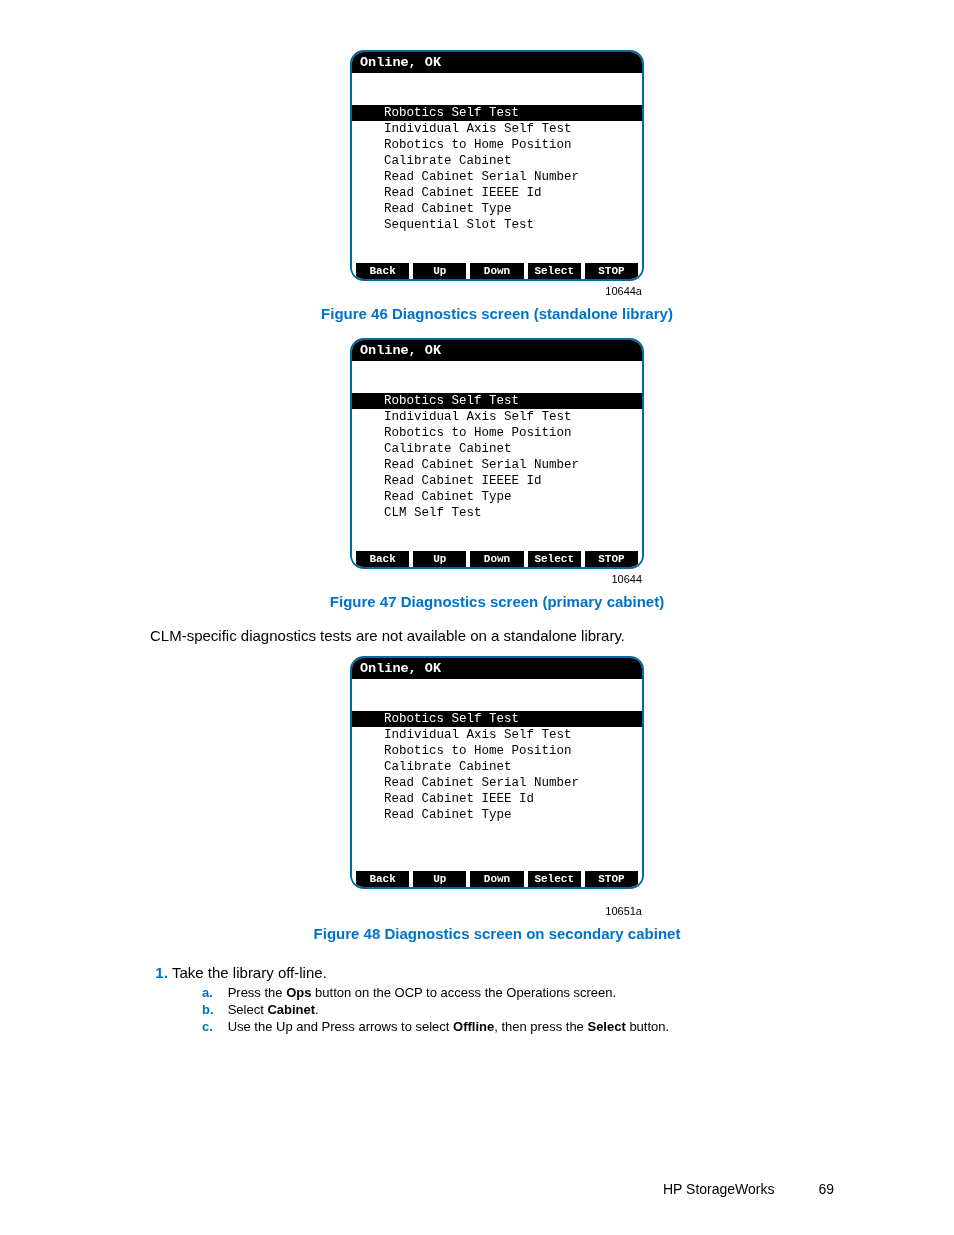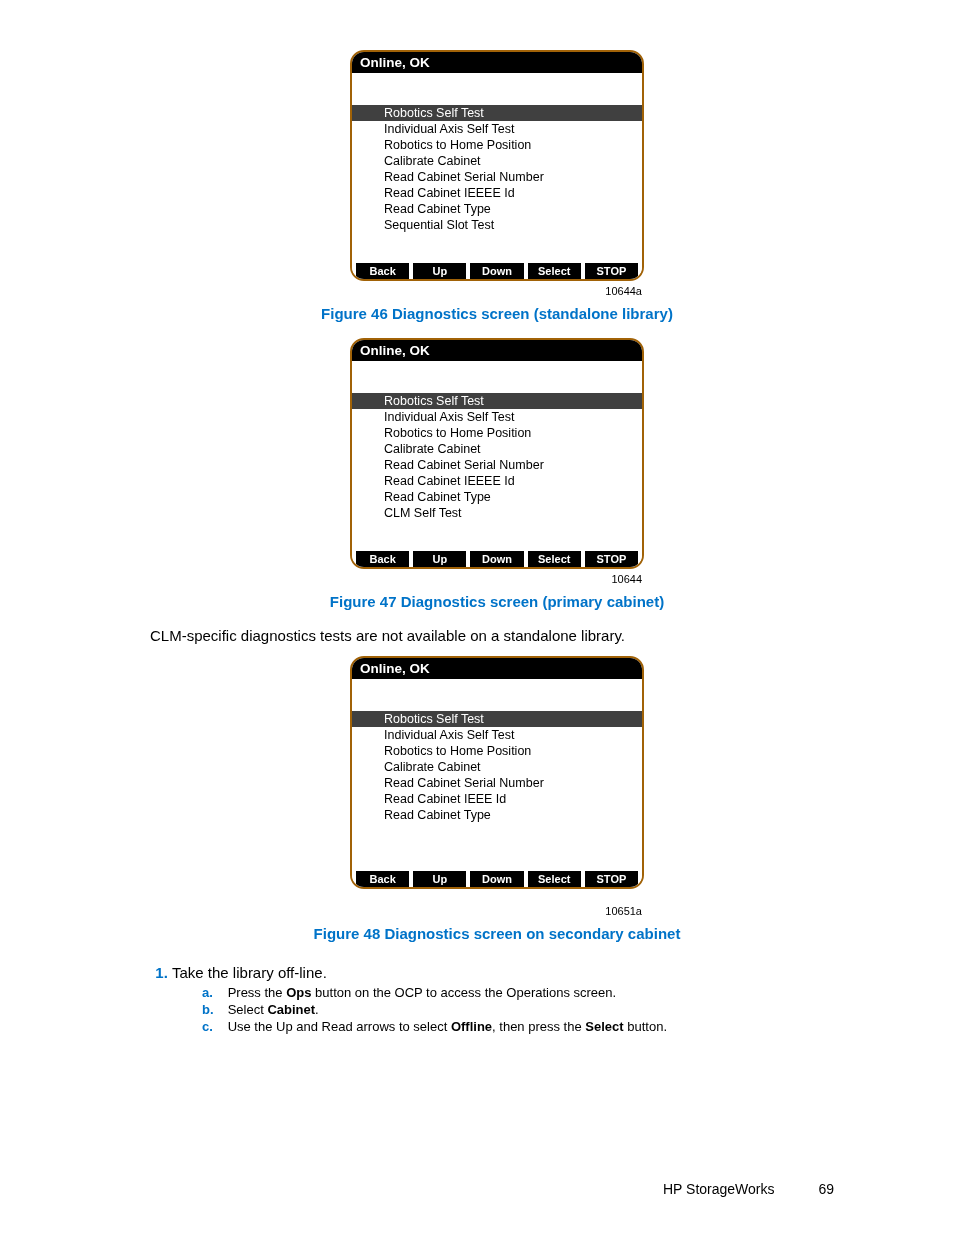--- a/index.html
+++ b/index.html
@@ -12,37 +12,38 @@
   .page {
     width: 954px;
     height: 1235px;
     position: relative;
     box-sizing: border-box;
     padding: 50px 110px 40px 150px;
   }
   .ocp {
     width: 290px;
     margin: 0 auto 4px auto;
-    border: 2px solid #a16207;
+    border: 2px solid #0369a1;
     border-radius: 14px;
     background: #fff;
     overflow: hidden;
+    font-family: Liberation Mono, monospace;
   }
   .ocp-header {
     background: #000;
     color: #fff;
     font-weight: bold;
     font-size: 13.5px;
     padding: 3px 6px 3px 8px;
   }
   .ocp-gap {
     height: 32px;
   }
   .ocp-selected {
-    background: #404040;
+    background: #000000;
     color: #fff;
     font-size: 12.5px;
     padding: 1px 0 1px 32px;
   }
   .ocp-item {
     font-size: 12.5px;
     padding: 1px 0 1px 32px;
     color: #000;
   }
   .ocp-gap2 {
@@ -201,21 +202,21 @@
         <li>
           <span class="sublabel">a.</span>
           <span>Press the </span><span class="b">Ops</span><span> button on the OCP to access the Operations screen.</span>
         </li>
         <li>
           <span class="sublabel">b.</span>
           <span>Select </span><span class="b">Cabinet</span><span>.</span>
         </li>
         <li>
           <span class="sublabel">c.</span>
-          <span>Use the Up and Read arrows to select </span><span class="b">Offline</span><span>, then press the </span><span class="b">Select</span><span> button.</span>
+          <span>Use the Up and Press arrows to select </span><span class="b">Offline</span><span>, then press the </span><span class="b">Select</span><span> button.</span>
         </li>
       </ol>
     </li>
   </ol>
 
   <div class="footer">
     <span>HP StorageWorks</span>
     <span class="pnum">69</span>
   </div>
 

